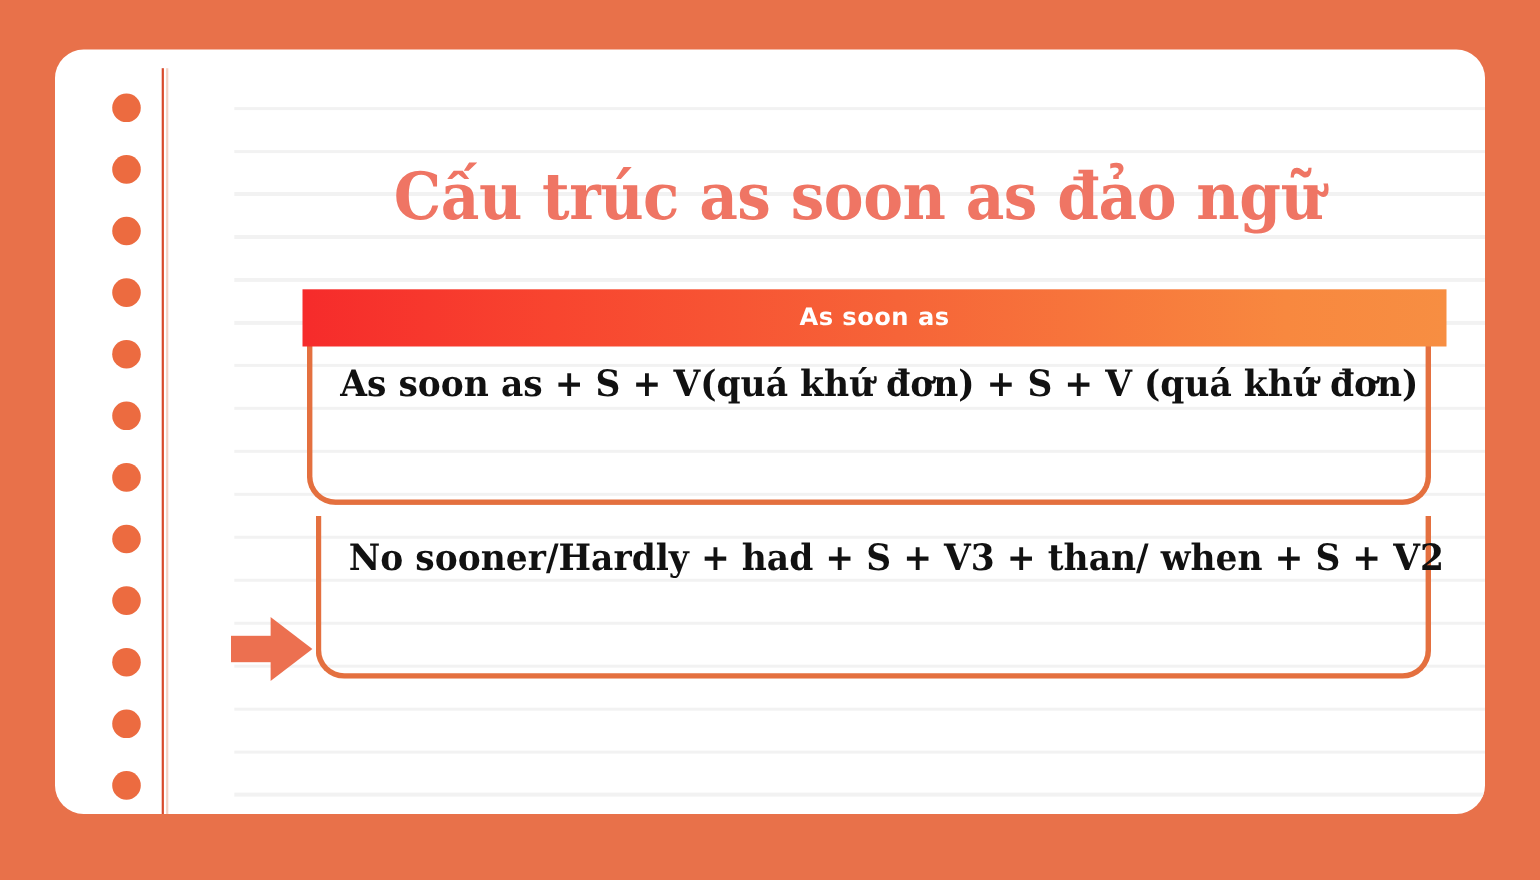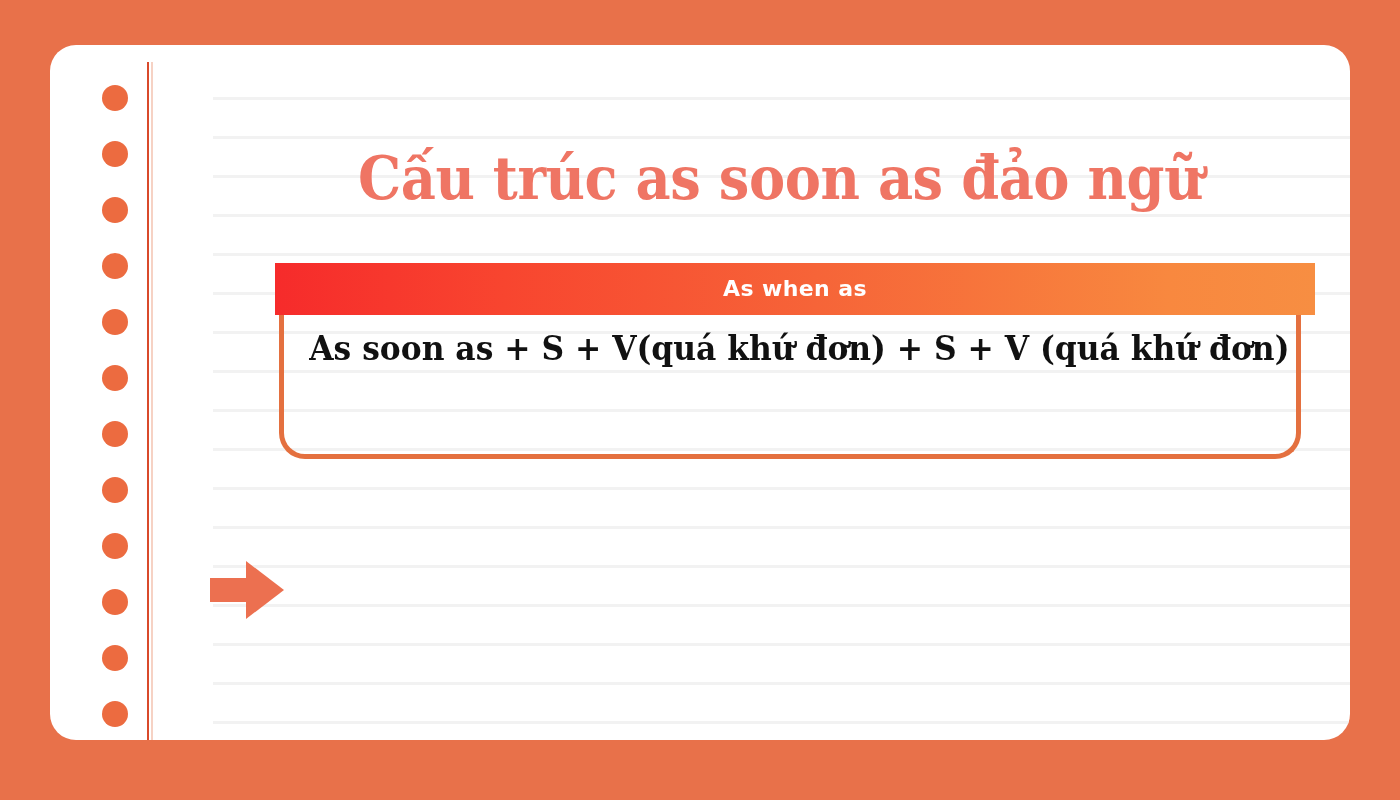--- a/index.html
+++ b/index.html
@@ -206,27 +206,30 @@
       <div class="punch-hole" style="top:392px"></div>
       <div class="punch-hole" style="top:448px"></div>
       <div class="punch-hole" style="top:504px"></div>
       <div class="punch-hole" style="top:560px"></div>
       <div class="punch-hole" style="top:616px"></div>
     </div>
 
     <div id="poster-title">Cấu trúc as soon as đảo ngữ</div>
 
     <div class="structure-block" id="block-as-soon-as">
-      <div class="block-header">As when as</div>
+      <div class="block-header">As soon as</div>
       <div class="block-body">
         <div class="block-formula">As soon as + S + V(quá khứ đơn) + S + V (quá khứ đơn)</div>
       </div>
     </div>
 
     <div class="structure-block" id="block-no-sooner">
+      <div class="block-body">
+        <div class="block-formula">No sooner/Hardly + had + S + V3 + than/ when + S + V2</div>
+      </div>
     </div>
 
     <div id="arrow-marker">
       <div class="shaft"></div>
       <div class="head"></div>
     </div>
 
   </div>
 </div>
 

